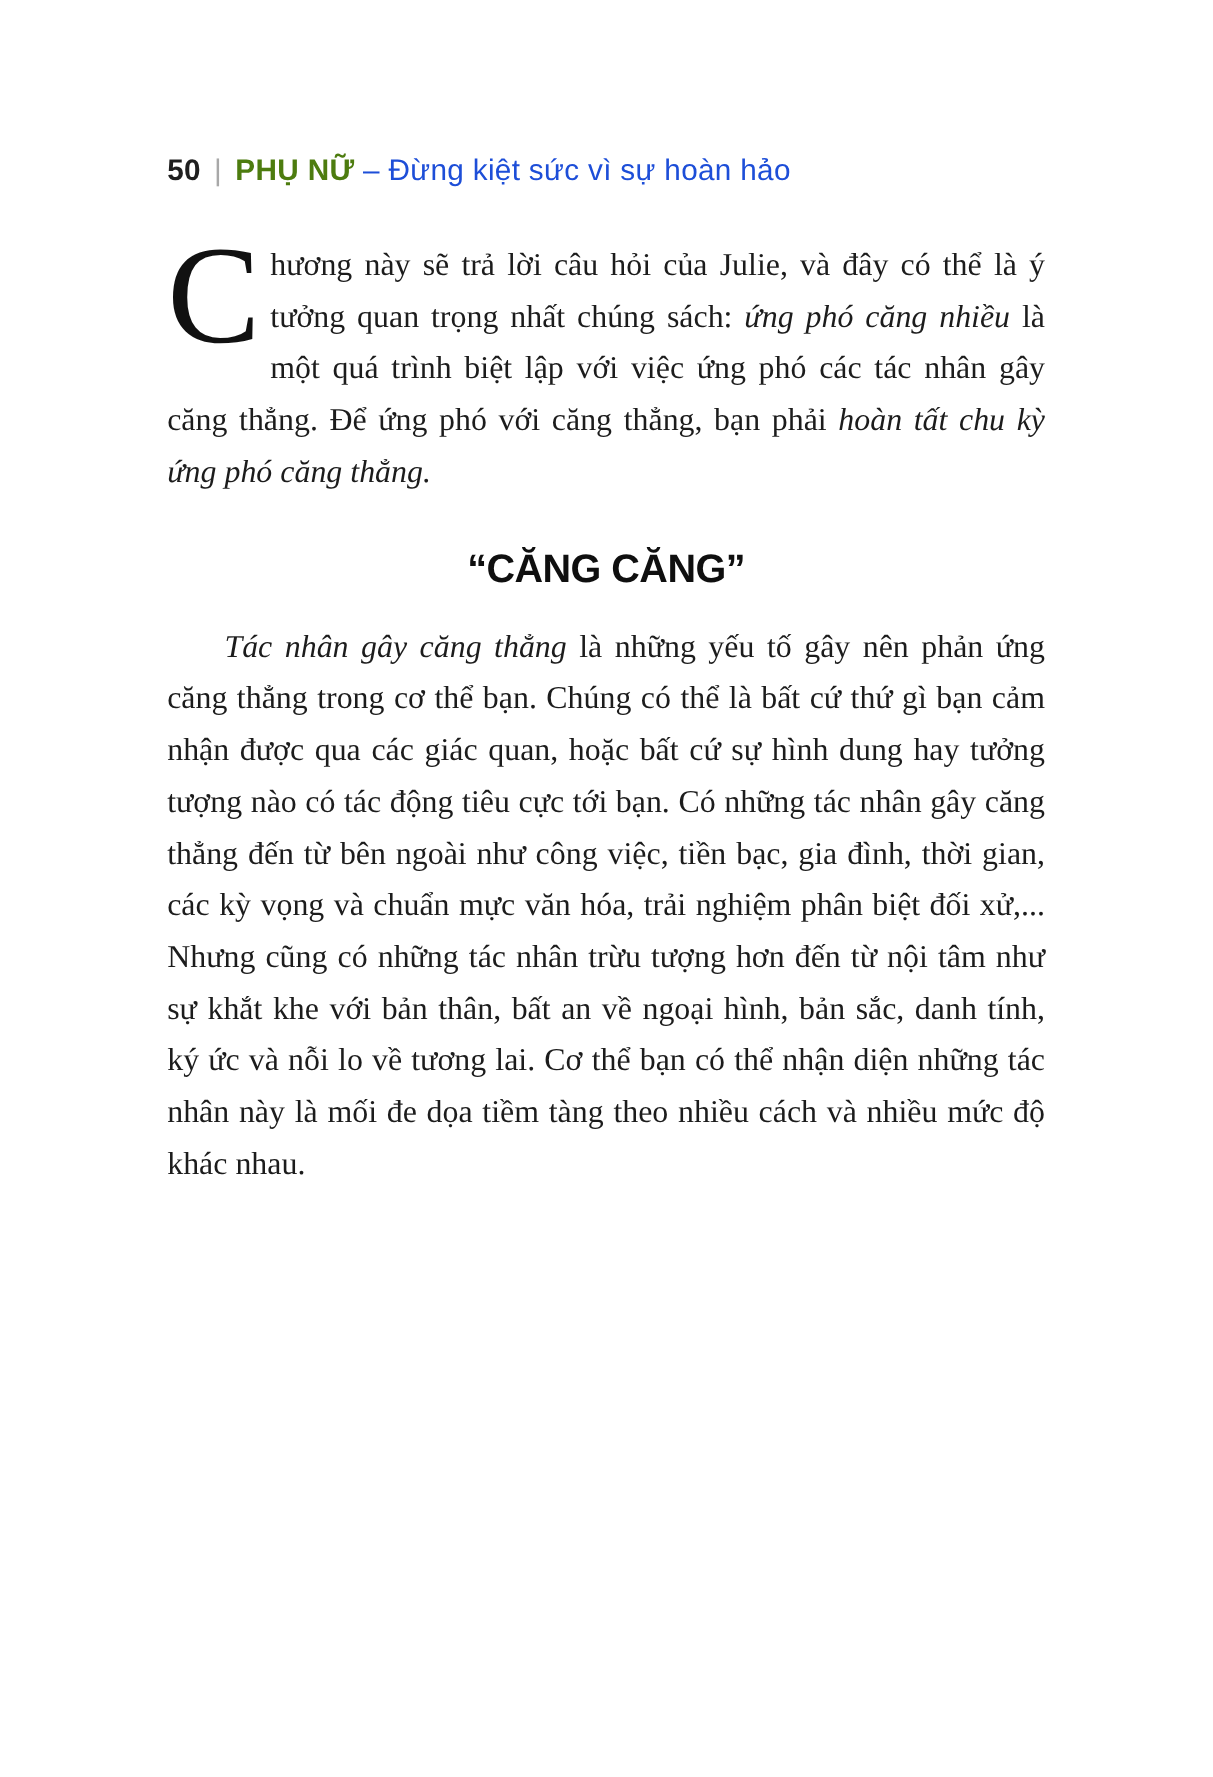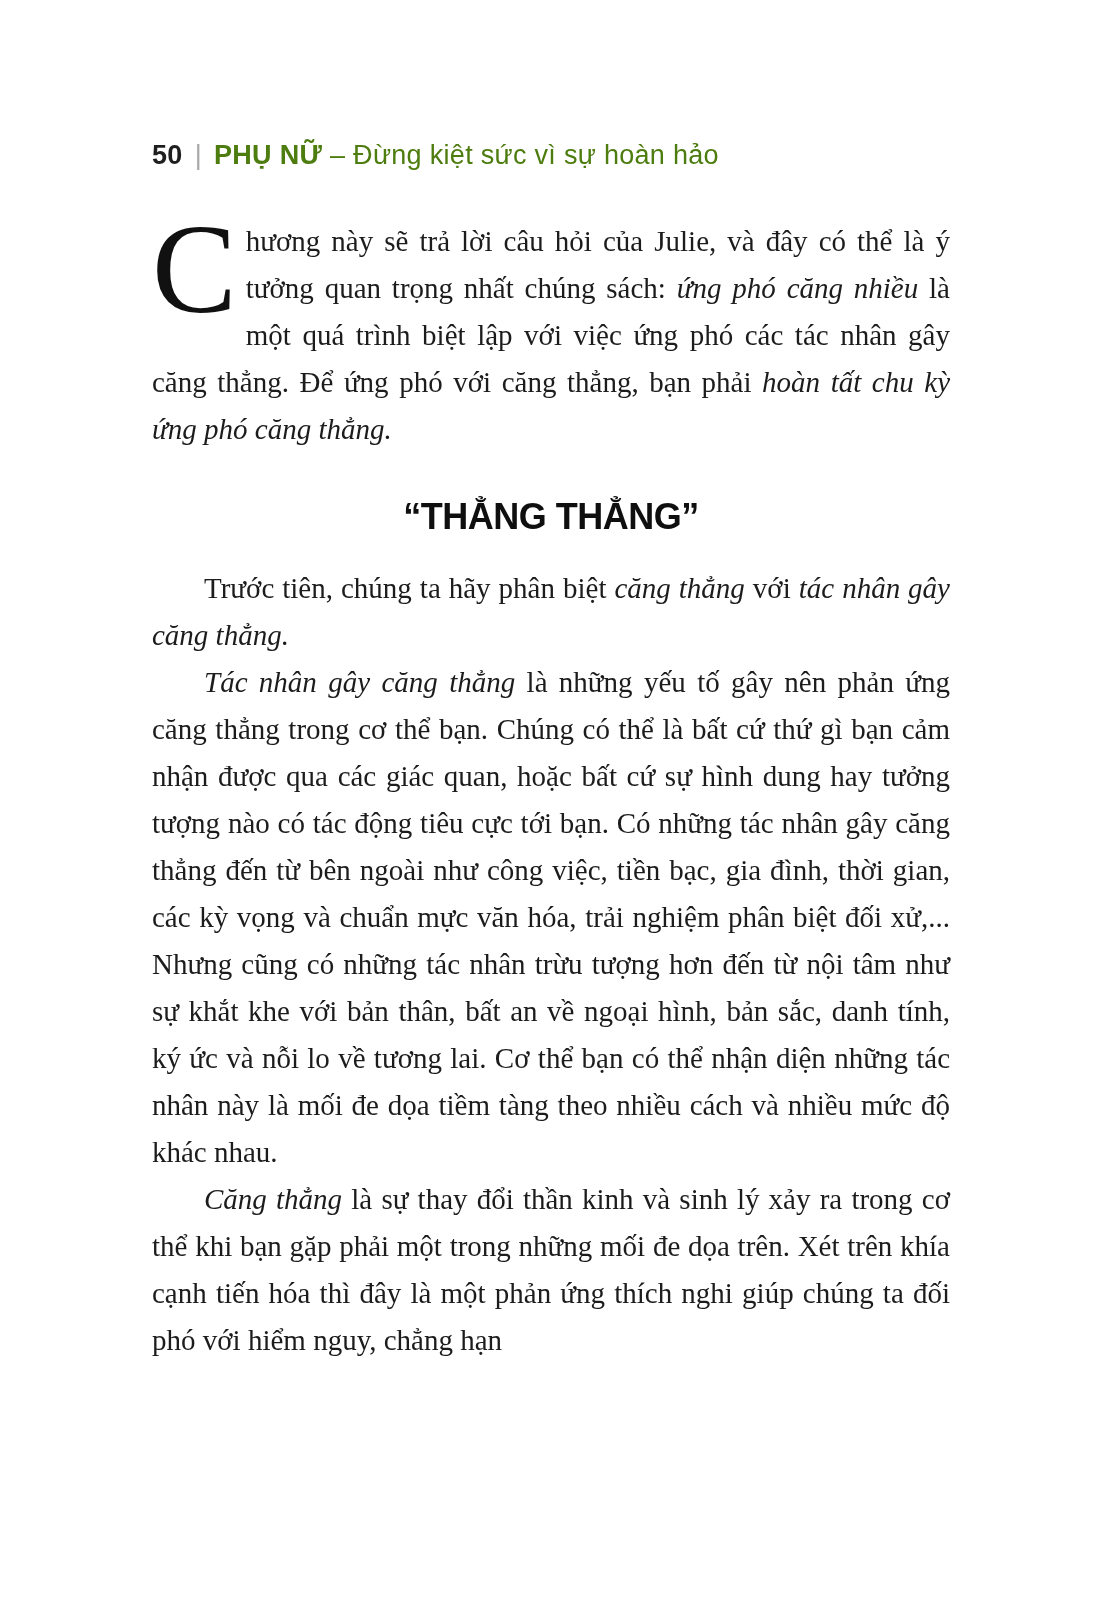--- a/index.html
+++ b/index.html
@@ -38,21 +38,21 @@
   .running-header .sep {
     color: #a8a8a8;
     font-weight: 300;
     margin: 0 12px;
   }
   .running-header .book-title {
     font-weight: bold;
     color: #4d7c0f;
   }
   .running-header .book-subtitle {
-    color: #4d7c0f;
+    color: #1d4ed8;
   }
   
   .para {
     font-size: 29px;
     line-height: 47px;
     text-align: justify;
     margin: 0;
     color: #1c1c1c;
   }
   .para.spaced { }
@@ -81,21 +81,19 @@
 </style>
 </head>
 <body>
 
 <div class="page">
 
   <div class="running-header"><span class="page-num">50</span><span class="sep">|</span><span class="book-title">PHỤ NỮ</span><span class="book-subtitle"> <span>– Đừng kiệt sức vì sự hoàn hảo</span></span></div>
 
   <p class="para p1"><span class="dropcap">C</span><span>hương này sẽ trả lời câu hỏi của Julie, và đây có thể là ý tưởng quan trọng nhất chúng sách: </span><span class="it">ứng phó căng nhiều</span><span> là một quá trình biệt lập với việc ứng phó các tác nhân gây căng thẳng. Để ứng phó với căng thẳng, bạn phải </span><span class="it">hoàn tất chu kỳ ứng phó căng thẳng.</span></p>
 
-  <h2 class="section-heading">“THẲNG THẲNG”</h2>
+  <h2 class="section-heading">“CĂNG CĂNG”</h2>
 
-  <p class="para indent"><span>Trước tiên, chúng ta hãy phân biệt </span><span class="it">căng thẳng</span><span> với </span><span class="it">tác nhân gây căng thẳng.</span></p>
 
   <p class="para indent spaced"><span class="it">Tác nhân gây căng thẳng</span><span> là những yếu tố gây nên phản ứng căng thẳng trong cơ thể bạn. Chúng có thể là bất cứ thứ gì bạn cảm nhận được qua các giác quan, hoặc bất cứ sự hình dung hay tưởng tượng nào có tác động tiêu cực tới bạn. Có những tác nhân gây căng thẳng đến từ bên ngoài như công việc, tiền bạc, gia đình, thời gian, các kỳ vọng và chuẩn mực văn hóa, trải nghiệm phân biệt đối xử,... Nhưng cũng có những tác nhân trừu tượng hơn đến từ nội tâm như sự khắt khe với bản thân, bất an về ngoại hình, bản sắc, danh tính, ký ức và nỗi lo về tương lai. Cơ thể bạn có thể nhận diện những tác nhân này là mối đe dọa tiềm tàng theo nhiều cách và nhiều mức độ khác nhau.</span></p>
 
-  <p class="para indent spaced"><span class="it">Căng thẳng</span><span> là sự thay đổi thần kinh và sinh lý xảy ra trong cơ thể khi bạn gặp phải một trong những mối đe dọa trên. Xét trên khía cạnh tiến hóa thì đây là một phản ứng thích nghi giúp chúng ta đối phó với hiểm nguy, chẳng hạn</span></p>
 
 </div>
 
 </body></html>

